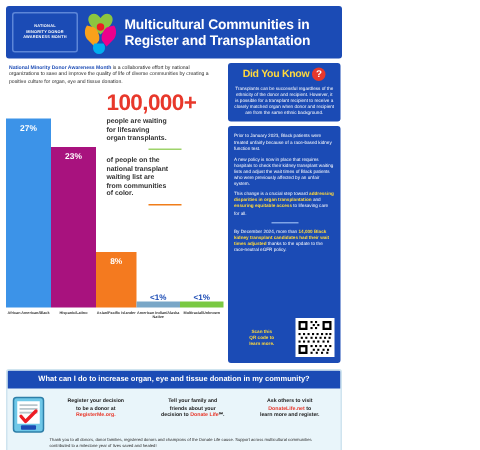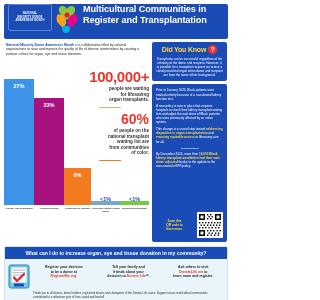--- a/index.html
+++ b/index.html
@@ -12,21 +12,21 @@
   }
   .page {
     position: relative;
     width: 232px; height: 300px;
     background: #ffffff;
     padding: 4px 4px 0 4px;
   }
 
   
   .header {
-    display: flex; align-items: flex-start;
+    display: flex; align-items: center;
     background: #1b4bb5;
     height: 35px;
     border-radius: 2px;
     padding: 0 4px;
   }
   .logo-badge {
     width: 44px; height: 27px;
     background: #1b4bb5;
     border: 1px solid #5d86d8;
     border-radius: 2px;
@@ -76,23 +76,23 @@
   .intro b { color: #1b4bb5; }
 
   
   .chart-wrap {
     position: relative;
     height: 160px;
     margin-top: 3px;
   }
   .stats {
     position: absolute;
-    right: 0; top: 10px;
+    right: 0; top: 2px;
     width: 78px;
-    text-align: right;
+    text-align: left;
     z-index: 3;
   }
   .stat-big {
     color: #e8382b;
     font-weight: bold;
     font-size: 15px;
     line-height: 16px;
     letter-spacing: -0.4px;
   }
   .stat-sub {
@@ -312,21 +312,20 @@
       <div class="chart-wrap">
 
         <div class="stats">
           <div class="stat-big">100,000+</div>
           <div class="stat-sub">
             <div>people are waiting</div>
             <div>for lifesaving</div>
             <div>organ transplants.</div>
           </div>
           <div class="stat-rule"></div>
-          <div class="stat-big2">60%</div>
           <div class="stat-sub">
             <div>of people on the</div>
             <div>national transplant</div>
             <div>waiting list are</div>
             <div>from communities</div>
             <div>of color.</div>
           </div>
           <div class="stat-rule2"></div>
         </div>
 

